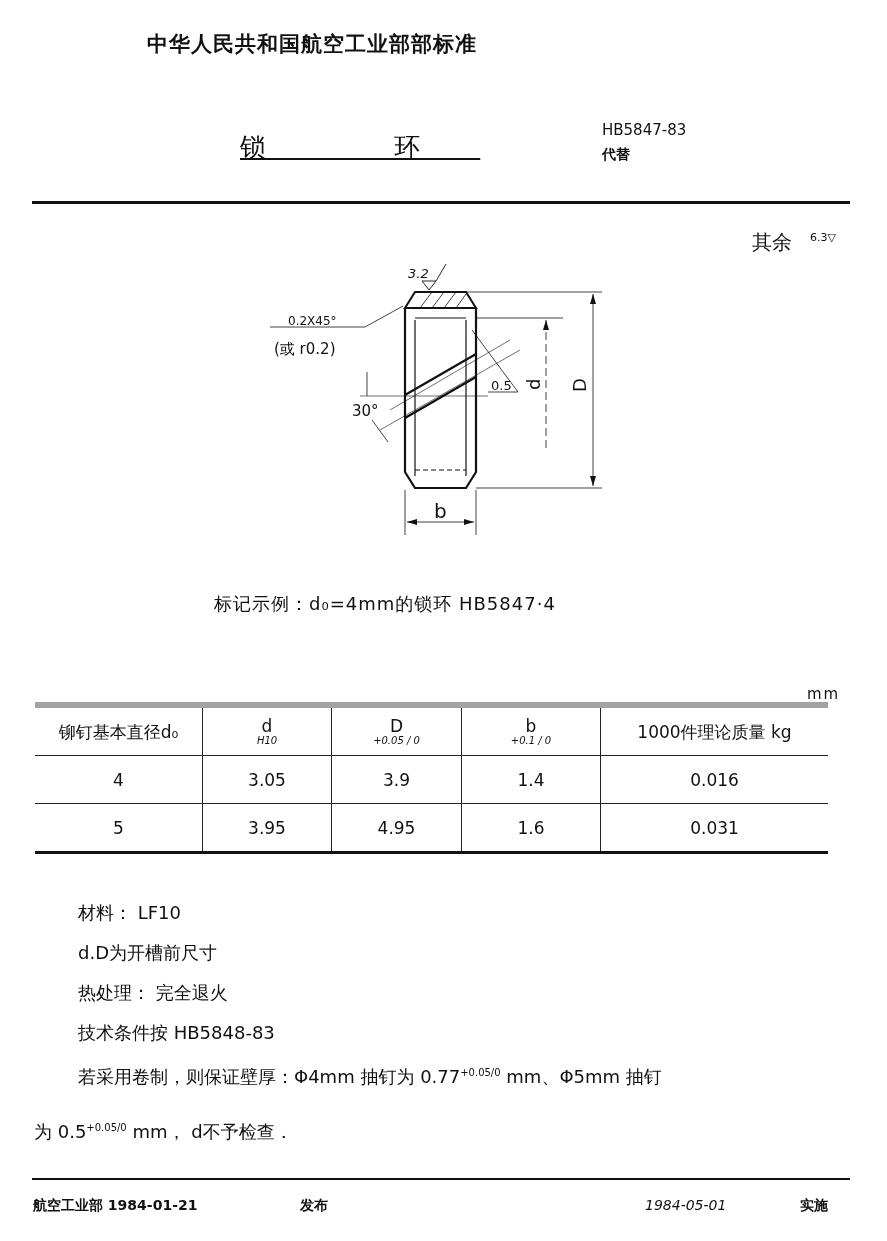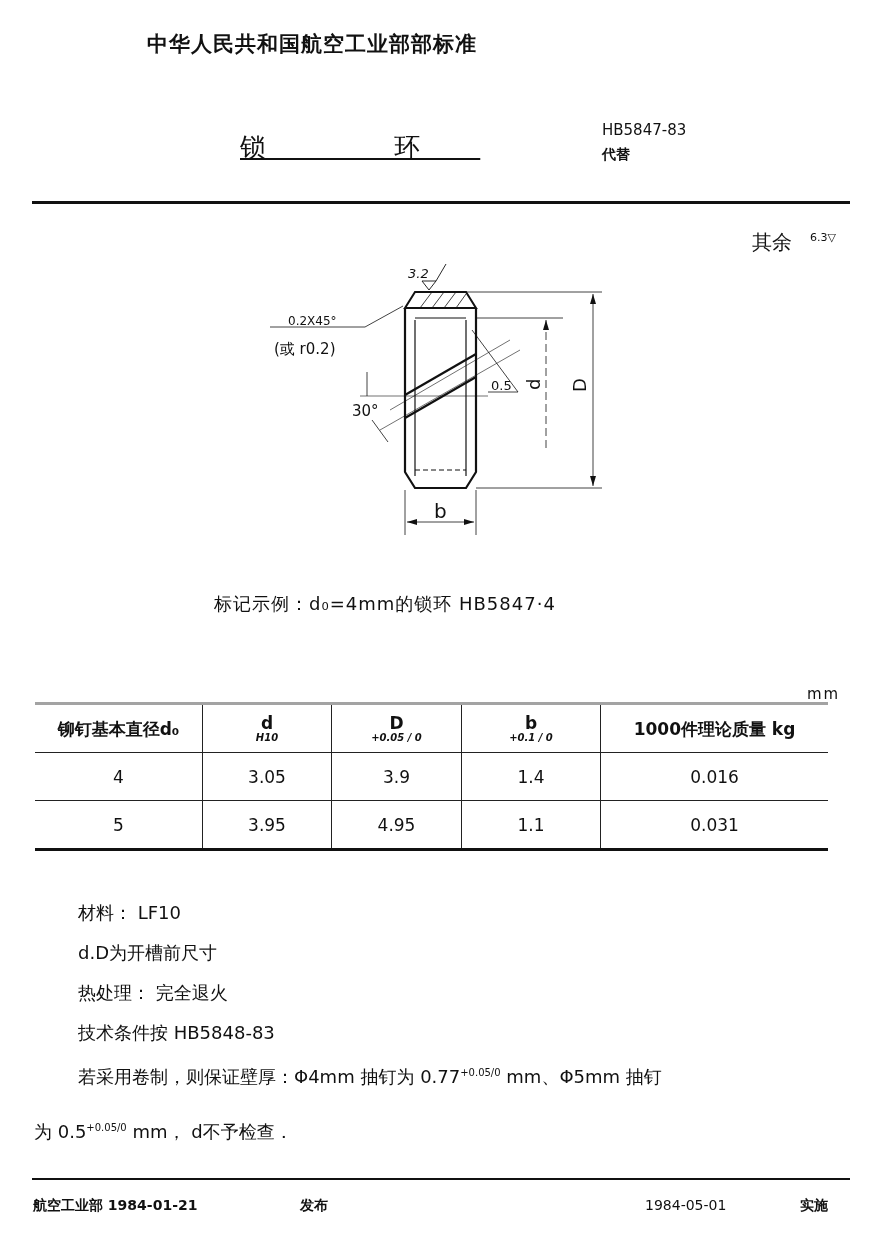--- a/index.html
+++ b/index.html
@@ -11,33 +11,33 @@
   .replaces{left:602px;top:146px;font-size:14px;font-weight:bold;}
   .rule-top{left:32px;top:201px;width:818px;height:3px;background:#111;}
   .rough-other{left:752px;top:229px;font-size:20px;}
   .rough-other .sym{font-size:11px;position:relative;top:-8px;margin-left:18px;}
   .drawing{left:260px;top:250px;}
   .example{left:214px;top:592px;font-size:18px;letter-spacing:1px;}
   .unit{left:775px;top:685px;font-size:15px;letter-spacing:2px;margin-left:32px;}
   table.spec{position:absolute;left:35px;top:702px;width:793px;border-collapse:collapse;font-size:17px;}
   table.spec td{text-align:center;height:47px;border-left:1px solid #222;padding:0;}
   table.spec td:first-child{border-left:none;}
-  table.spec tr.head td{border-top:3px solid #a3a3a3;border-bottom:1px solid #222;font-weight:bold;}
+  table.spec tr.head td{border-top:6px solid #a3a3a3;border-bottom:1px solid #222;}
   table.spec tr.last td{border-bottom:3px solid #111;}
   table.spec tr.mid td{border-bottom:1px solid #222;}
   .hd-main{display:block;font-size:17px;line-height:18px;}
   .hd-sub{display:block;font-size:10px;line-height:11px;font-style:italic;}
   .notes{left:78px;top:893px;font-size:18px;line-height:40px;}
   .notes div{white-space:nowrap;}
   .note-last{left:34px;top:1120px;font-size:18px;}
   .sup{font-size:10px;vertical-align:super;}
   .rule-bottom{left:32px;top:1178px;width:818px;height:2px;background:#111;}
   .foot-left{left:33px;top:1197px;font-size:14px;font-weight:bold;text-align:right;}
   .foot-issue{left:300px;top:1197px;font-size:14px;font-weight:bold;}
-  .foot-date2{left:645px;top:1197px;font-size:14px;}
+  .foot-date2{left:645px;top:1197px;font-size:14px;font-style:italic;}
   .foot-impl{left:800px;top:1197px;font-size:14px;font-weight:bold;}
   .lbl{font-family:"DejaVu Sans",sans-serif;fill:#111;}
 </style>
 </head>
 <body>
 
 <div class="abs org">中华人民共和国航空工业部部标准</div>
 <div class="abs std-no">HB5847-83</div>
 <div class="abs title">锁 环</div>
 <div class="abs replaces">代替</div>
@@ -140,21 +140,21 @@
     <td>4</td>
     <td>3.05</td>
     <td>3.9</td>
     <td>1.4</td>
     <td>0.016</td>
   </tr>
   <tr class="last">
     <td>5</td>
     <td>3.95</td>
     <td>4.95</td>
-    <td>1.1</td>
+    <td>1.6</td>
     <td>0.031</td>
   </tr>
 </tbody>
   </table>
 
 <div class="abs notes">
   <div>材料：  LF10</div>
   <div>d.D为开槽前尺寸</div>
   <div>热处理：  完全退火</div>
   <div>技术条件按  HB5848-83</div>

